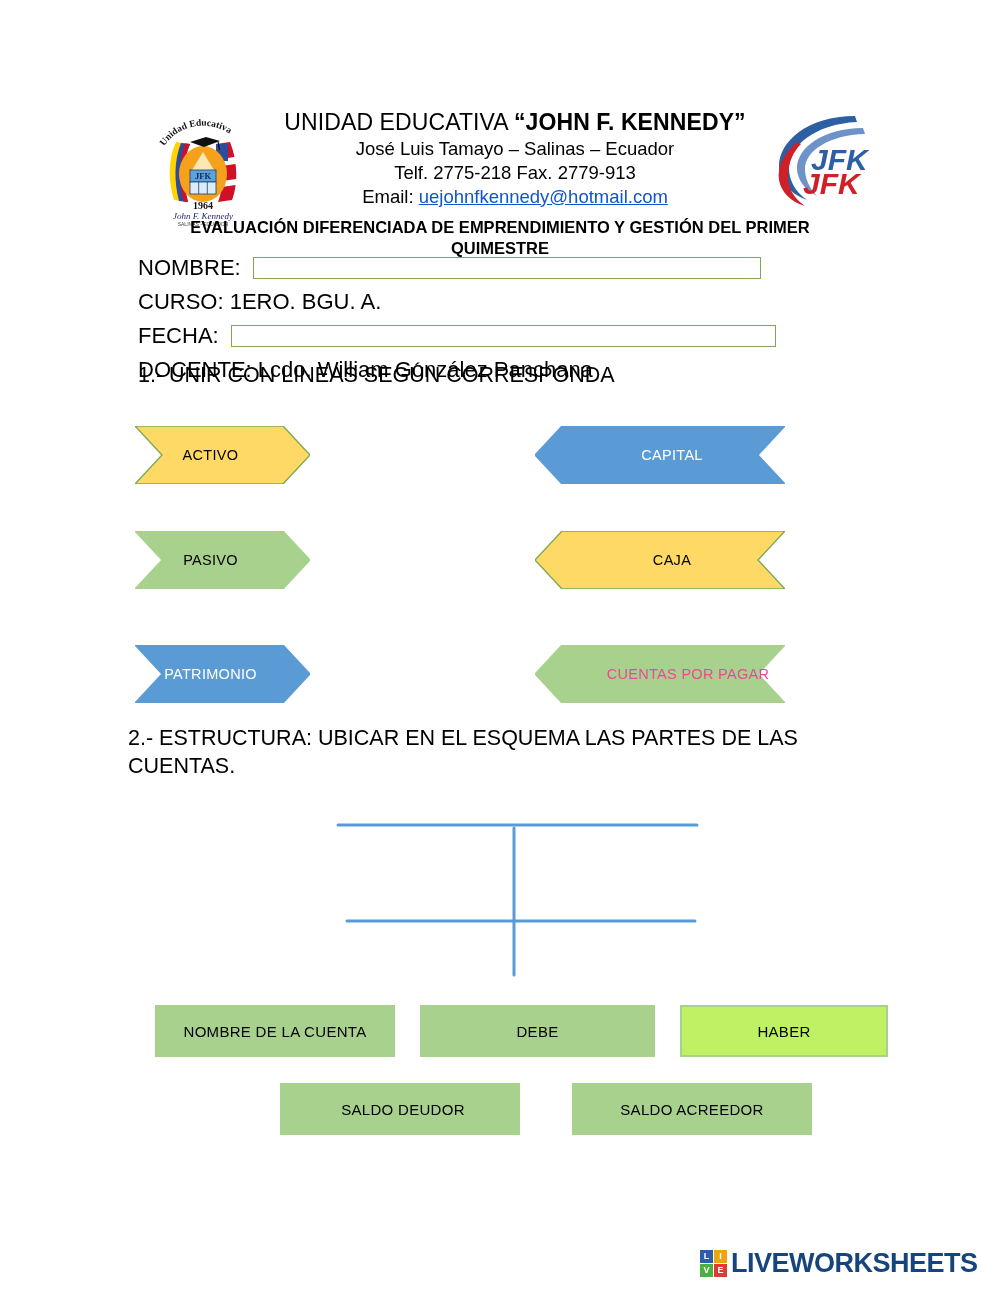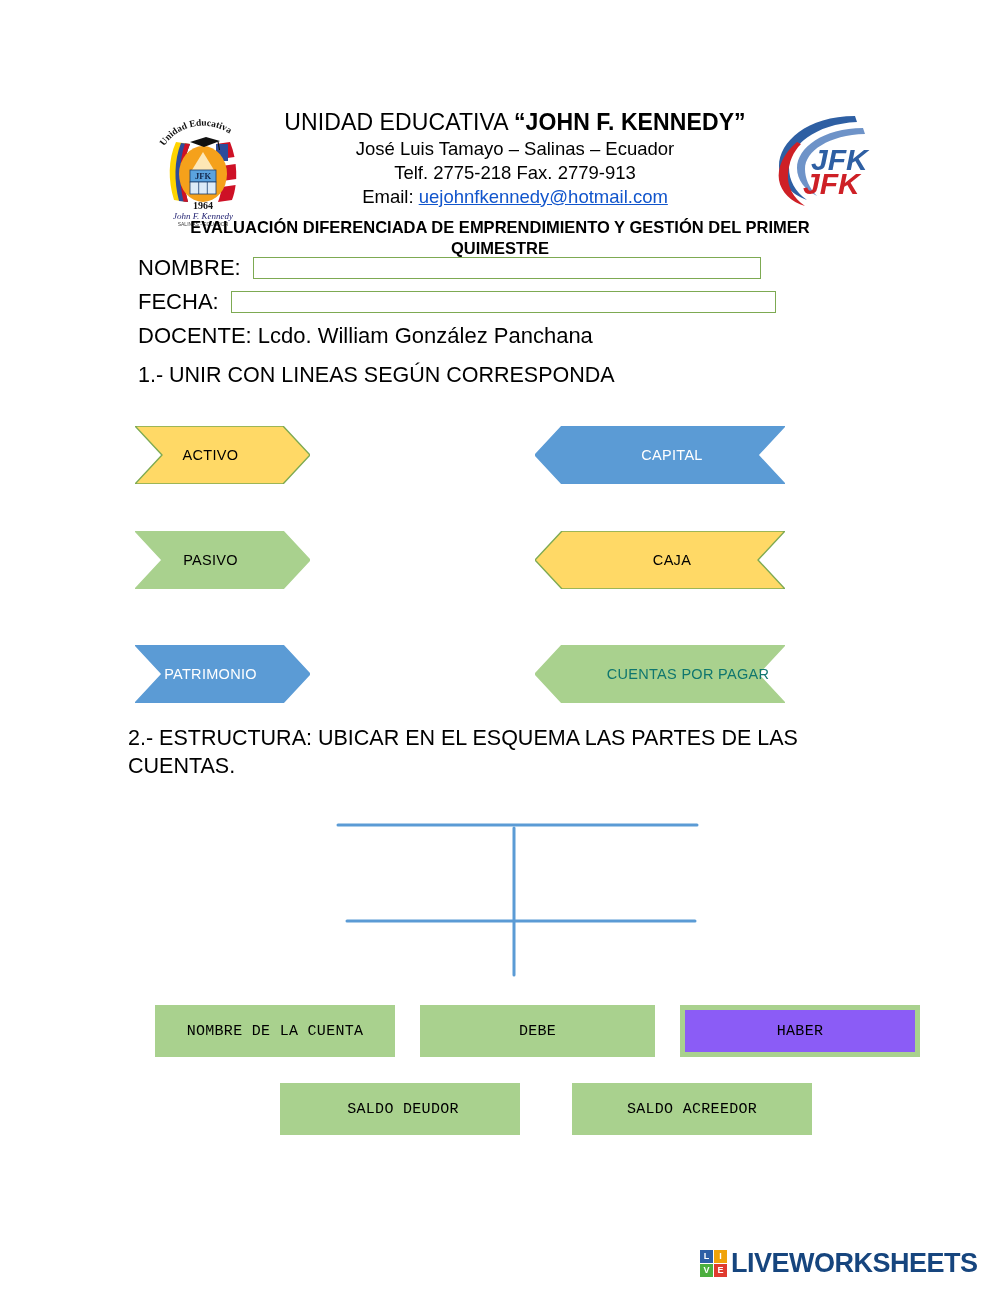--- a/index.html
+++ b/index.html
@@ -154,30 +154,29 @@
     left: 335px;
     top: 820px;
     width: 365px;
     height: 160px;
   }
 
   
   .dropbox {
     position: absolute;
     background: #A9D18E;
-    border: 5px solid #ec4899;
+    border: 2px solid #ec4899;
     display: flex;
     align-items: center;
     justify-content: center;
     font-size: 15px;
     letter-spacing: .3px;
     color: #000;
     box-sizing: border-box;
     white-space: nowrap;
-    font-family: Liberation Mono, monospace;
   }
 
   
   .lw-brand {
     position: absolute;
     left: 700px;
     top: 1248px;
     display: flex;
     align-items: center;
   }
@@ -283,20 +282,23 @@
     <div>EVALUACIÓN DIFERENCIADA DE EMPRENDIMIENTO Y GESTIÓN DEL PRIMER</div>
     <div>QUIMESTRE</div>
   </div>
 
   <div class="form-block">
     <div class="form-row">
       <span class="form-label">NOMBRE:</span>
       <input class="lw-input nombre" type="text" value="" style="">
     </div>
     <div class="form-row">
+      <span class="form-label">CURSO: 1ERO. BGU. A.</span>
+    </div>
+    <div class="form-row">
       <span class="form-label">FECHA:</span>
       <input class="lw-input fecha" type="text" value="" style="">
     </div>
     <div class="form-row">
       <span class="form-label">DOCENTE: Lcdo. William González Panchana</span>
     </div>
   </div>
 
   <div class="instr instr1">1.- UNIR CON LINEAS SEGÚN CORRESPONDA</div>
 
@@ -328,21 +330,21 @@
       <div class="arrow left" style="left: 535px; top: 531px; width: 250px; height: 58px;">
         <svg width="250" height="58" viewBox="0 0 250 58">
           <path d="M250,0 L27,0 L0,29 L27,58 L250,58 L223,29 Z" fill="#FFD966" stroke="#7DAA52" stroke-width="1.4" stroke-linejoin="round"></path>
         </svg>
         <span class="arrow-label" style="color: rgb(0, 0, 0);">CAJA</span>
       </div>
       <div class="arrow left" style="left: 535px; top: 645px; width: 250px; height: 58px;">
         <svg width="250" height="58" viewBox="0 0 250 58">
           <path d="M250,0 L27,0 L0,29 L27,58 L250,58 L223,29 Z" fill="#A9D18E" stroke="#A9D18E" stroke-width="1.4" stroke-linejoin="round"></path>
         </svg>
-        <span class="arrow-label" style="color: #0f766e; margin-left: 32px;">CUENTAS POR PAGAR</span>
+        <span class="arrow-label" style="color: #ec4899; margin-left: 32px;">CUENTAS POR PAGAR</span>
       </div>
     </div>
 
   <div class="instr instr2">
     <div>2.- ESTRUCTURA: UBICAR EN EL ESQUEMA LAS PARTES DE LAS</div>
     <div>CUENTAS.</div>
   </div>
 
   <div class="taccount">
     <svg viewBox="0 0 365 160" width="365" height="160" aria-hidden="true">
@@ -350,21 +352,21 @@
         <line x1="3" y1="5" x2="362" y2="5"></line>
         <line x1="179" y1="8" x2="179" y2="155"></line>
         <line x1="12" y1="101" x2="360" y2="101"></line>
       </g>
     </svg>
   </div>
 
   <div id="dropbox-area">
       <div class="dropbox" style="left: 155px; top: 1005px; width: 240px; height: 52px; background: rgb(169, 209, 142); border-color: rgb(169, 209, 142);">NOMBRE DE LA CUENTA</div>
       <div class="dropbox" style="left: 420px; top: 1005px; width: 235px; height: 52px; background: rgb(169, 209, 142); border-color: rgb(169, 209, 142);">DEBE</div>
-      <div class="dropbox" style="left: 680px; top: 1005px; width: 240px; height: 52px; background: #8b5cf6; border-color: rgb(169, 209, 142);">HABER</div>
+      <div class="dropbox" style="left: 680px; top: 1005px; width: 208px; height: 52px; background: #bef264; border-color: rgb(169, 209, 142);">HABER</div>
       <div class="dropbox" style="left: 280px; top: 1083px; width: 240px; height: 52px; background: rgb(169, 209, 142); border-color: rgb(169, 209, 142); padding-left: 6px;">SALDO DEUDOR</div>
       <div class="dropbox" style="left: 572px; top: 1083px; width: 240px; height: 52px; background: rgb(169, 209, 142); border-color: rgb(169, 209, 142);">SALDO ACREEDOR</div>
     </div>
 
   <div class="lw-brand">
     <div class="lw-squares" id="lw-squares">
         <div class="lw-sq s1">L</div>
         <div class="lw-sq s2">I</div>
         <div class="lw-sq s3">V</div>
         <div class="lw-sq s4">E</div>

